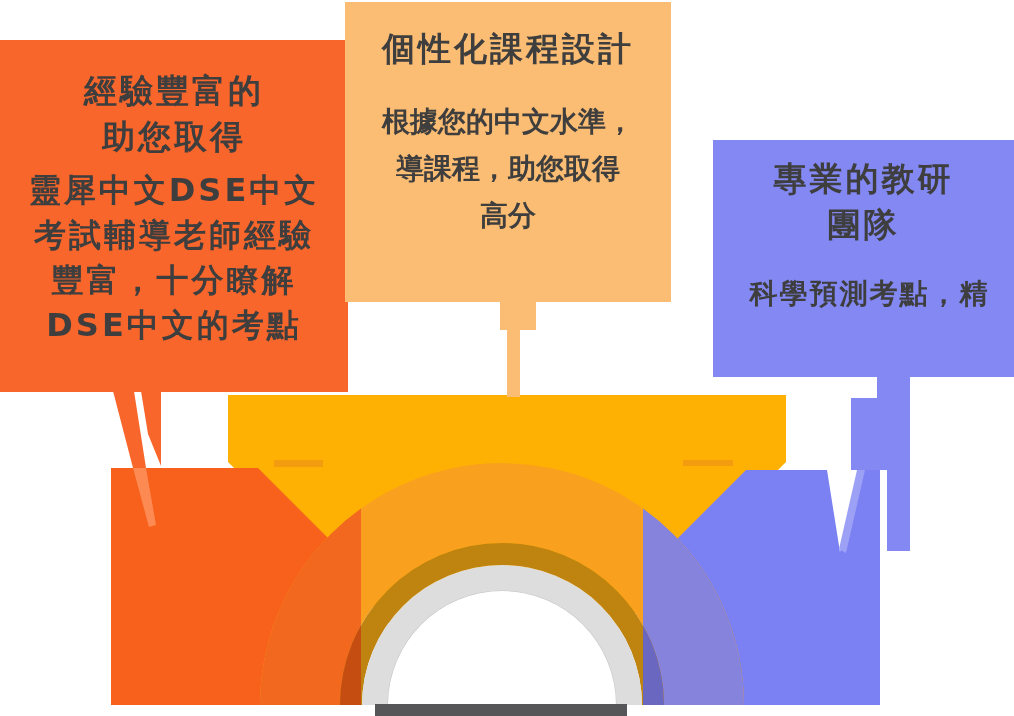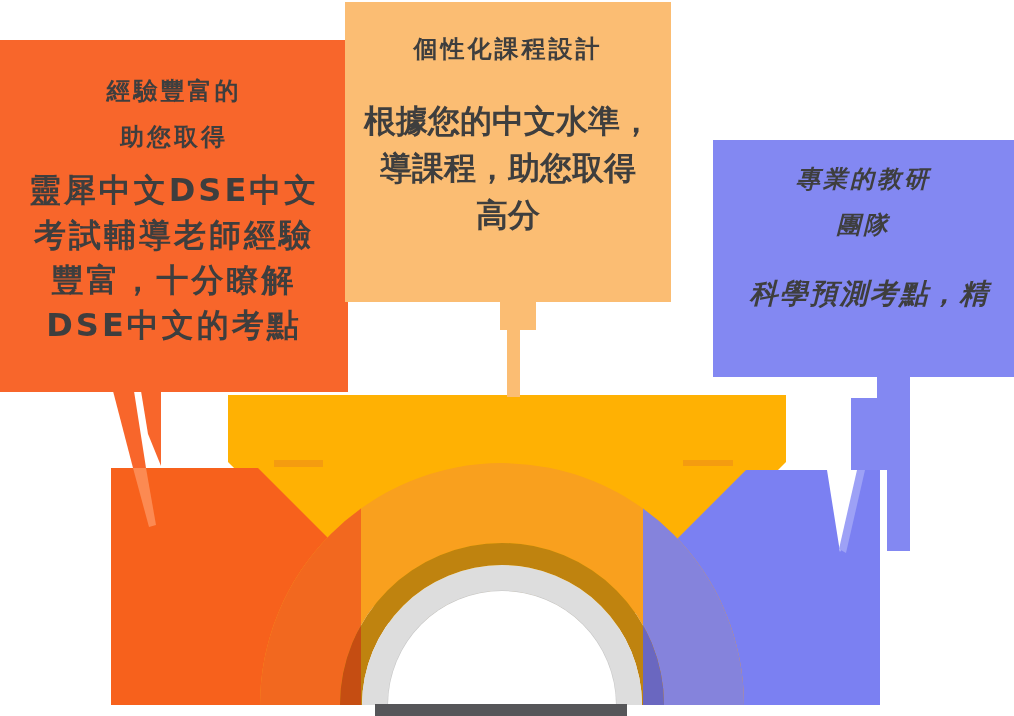--- a/index.html
+++ b/index.html
@@ -13,28 +13,28 @@
   }
   #gauge{position:absolute;left:0;top:0;z-index:1;}
   .callout{
     position:absolute;z-index:2;
     color:var(--text-dark);
     text-align:center;
     font-weight:bold;
   }
   #exp-callout{left:0px;top:40px;width:348px;height:352px;background:var(--box-orange);}
   #course-callout{left:345px;top:2px;width:326px;height:300px;background:var(--box-peach);}
-  #team-callout{left:713px;top:140px;width:301px;height:237px;background:var(--box-purple);font-style:italic;}
-  .title{font-size:24px;line-height:46px;letter-spacing:3px;}
+  #team-callout{left:713px;top:140px;width:301px;height:237px;background:var(--box-purple);}
+  .title{font-size:33px;line-height:46px;letter-spacing:3px;}
   #exp-callout .title{padding-top:28px;}
   #course-callout .title{padding-top:24px;}
   #team-callout .title{padding-top:16px;}
   .body-text{font-size:28px;}
   #exp-callout .body-text{margin-top:8px;font-size:32px;line-height:45px;letter-spacing:3px;}
-  #course-callout .body-text{margin-top:26px;font-size:32px;line-height:47px;letter-spacing:0px;}
+  #course-callout .body-text{margin-top:26px;font-size:28px;line-height:47px;letter-spacing:0px;}
   #team-callout .body-text{margin-top:24px;font-size:28px;line-height:44px;letter-spacing:2px;padding-left:12px;}
 
   
   .f-yellow{fill:var(--ribbon-yellow);}
   .f-fold{fill:var(--fold-shade);}
   .f-block-o{fill:var(--block-orange);}
   .f-block-p{fill:var(--block-purple);}
   .f-ring-orange{fill:var(--ring-orange);}
   .f-ring-orange-l{fill:var(--ring-orange-left);}
   .f-ring-orange-r{fill:var(--ring-orange-right);}

